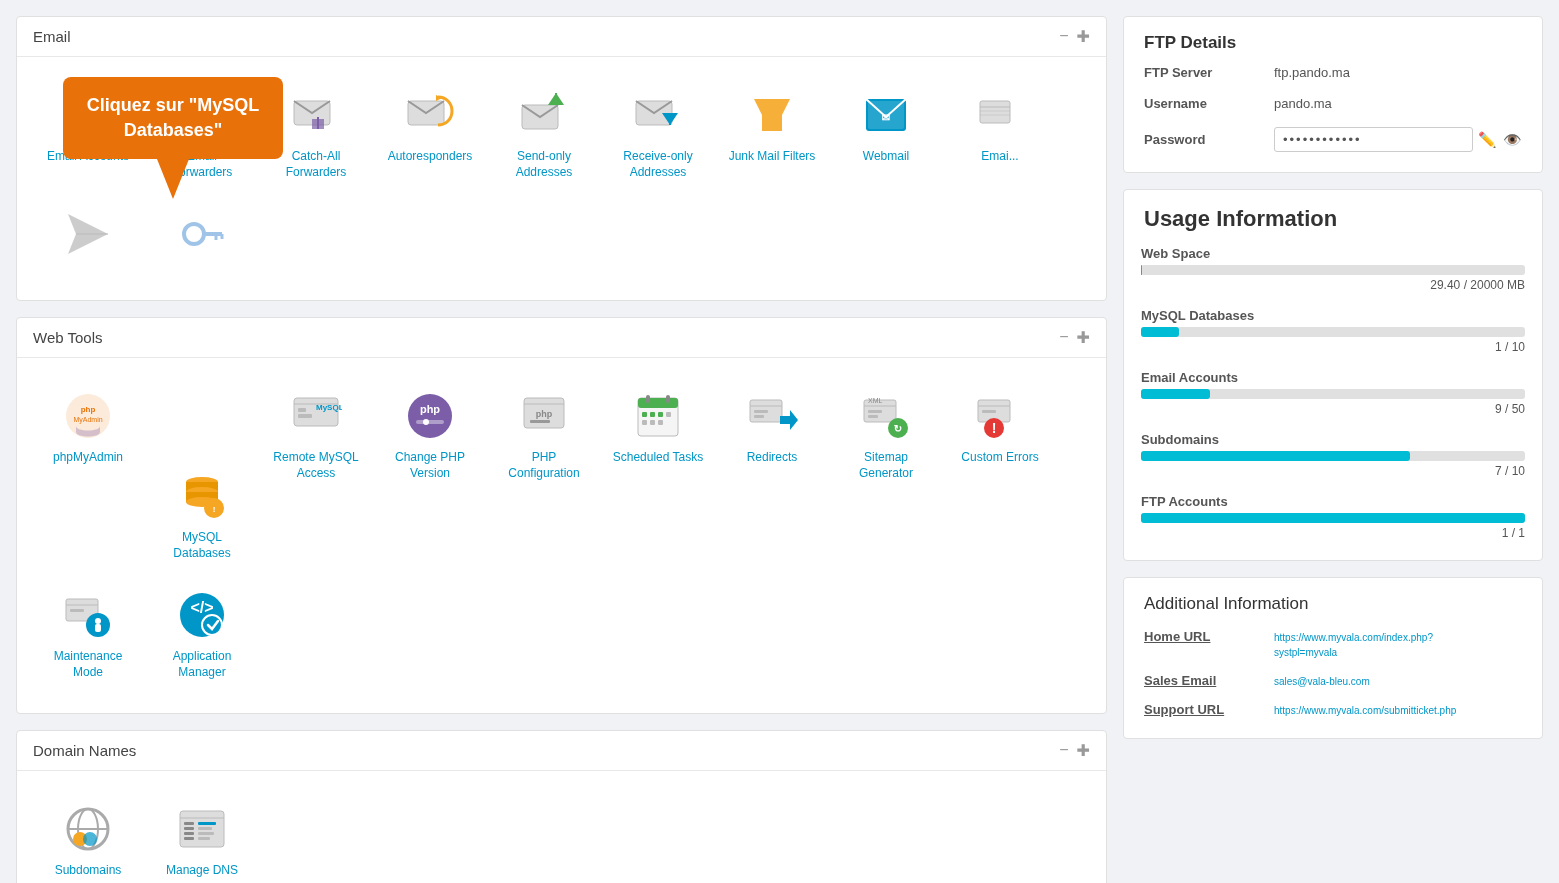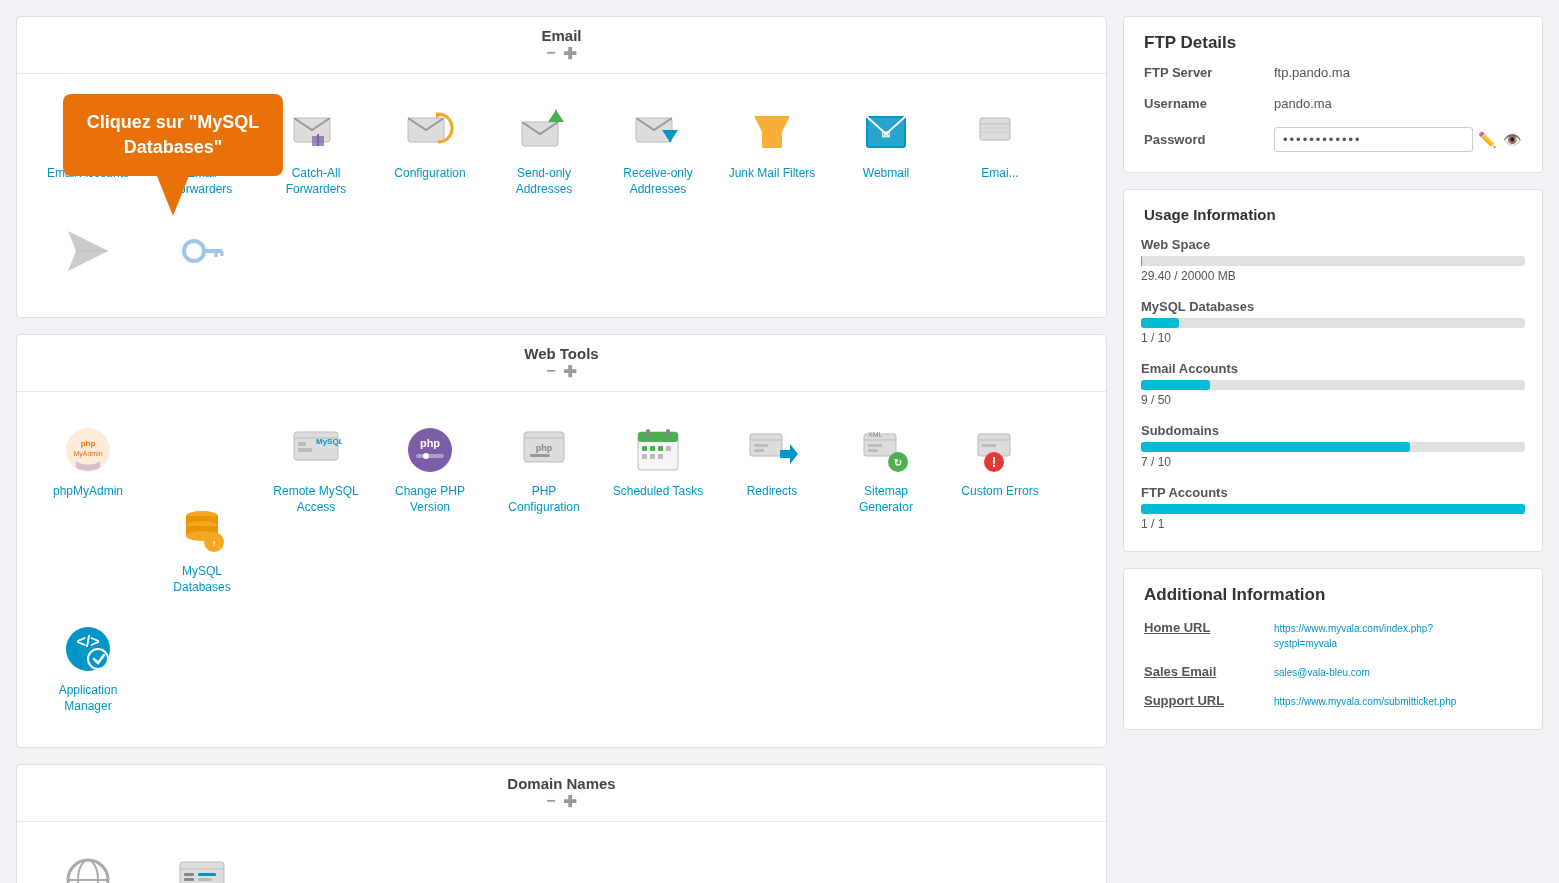--- a/index.html
+++ b/index.html
@@ -33,23 +33,22 @@
       border-radius: 4px;
       border: 1px solid #e0e0e0;
     }
     .card-header {
       display: flex;
       align-items: center;
       justify-content: space-between;
       padding: 10px 16px;
       border-bottom: 1px solid #e8e8e8;
       font-size: 15px;
-      font-weight: 700;
+      font-weight: 400;
       color: #444;
-      flex-direction: column;
     }
     .card-header-actions {
       display: flex;
       gap: 8px;
       color: #999;
     }
     .card-header-actions span {
       cursor: pointer;
       font-size: 16px;
     }
@@ -166,20 +165,21 @@
       margin-bottom: 3px;
     }
     .progress-bar-fill {
       height: 10px;
       border-radius: 3px;
     }
     .progress-bar-fill.teal { background: #00bcd4; }
     .usage-sub {
       font-size: 12px;
       color: #555;
+      text-align: right;
     }
     
     .add-info-table {
       width: 100%;
       border-collapse: collapse;
     }
     .add-info-table td {
       padding: 7px 20px;
       vertical-align: top;
     }
@@ -258,21 +258,21 @@
 
           <div class="icon-item">
             <div class="icon-img">
               <svg width="48" height="48" viewBox="0 0 48 48">
                 <rect x="2" y="10" width="36" height="24" rx="3" fill="#ddd" stroke="#bbb" stroke-width="1"></rect>
                 <polyline points="2,10 20,22 38,10" fill="none" stroke="#999" stroke-width="2"></polyline>
                 <path d="M32 6 C40 6, 46 12, 46 20 C46 28, 40 34, 32 34" fill="none" stroke="#f5a623" stroke-width="3"></path>
                 <polygon points="30,4 30,10 36,7" fill="#f5a623"></polygon>
               </svg>
             </div>
-            <span class="icon-label">Configuration</span>
+            <span class="icon-label">Autoresponders</span>
           </div>
 
           <div class="icon-item">
             <div class="icon-img">
               <svg width="48" height="48" viewBox="0 0 48 48">
                 <rect x="2" y="14" width="36" height="24" rx="3" fill="#ddd" stroke="#bbb" stroke-width="1"></rect>
                 <polyline points="2,14 20,26 38,14" fill="none" stroke="#999" stroke-width="2"></polyline>
                 <polygon points="36,2 44,14 28,14" fill="#4caf50"></polygon>
                 <line x1="36" y1="2" x2="36" y2="14" stroke="#4caf50" stroke-width="2"></line>
               </svg>
@@ -482,20 +482,33 @@
                 <rect x="4" y="10" width="32" height="22" rx="2" fill="#ddd" stroke="#bbb"></rect>
                 <line x1="4" y1="16" x2="36" y2="16" stroke="#bbb"></line>
                 <rect x="8" y="20" width="14" height="3" rx="1" fill="#bbb"></rect>
                 <circle cx="20" cy="38" r="10" fill="#e53935"></circle>
                 <text x="20" y="43" text-anchor="middle" fill="#fff" font-size="14" font-weight="bold">!</text>
               </svg>
             </div>
             <span class="icon-label">Custom Errors</span>
           </div>
 
+          <div class="icon-item">
+            <div class="icon-img">
+              <svg width="52" height="52" viewBox="0 0 52 52">
+                <rect x="4" y="10" width="32" height="22" rx="2" fill="#ddd" stroke="#bbb"></rect>
+                <line x1="4" y1="16" x2="36" y2="16" stroke="#bbb"></line>
+                <rect x="8" y="20" width="14" height="3" rx="1" fill="#bbb"></rect>
+                <circle cx="36" cy="36" r="12" fill="#0096c7"></circle>
+                <circle cx="36" cy="32" r="3" fill="#fff"></circle>
+                <rect x="33" y="35" width="6" height="8" rx="2" fill="#fff"></rect>
+              </svg>
+            </div>
+            <span class="icon-label">Maintenance Mode</span>
+          </div>
 
           <div class="icon-item">
             <div class="icon-img">
               <svg width="52" height="52" viewBox="0 0 52 52">
                 <circle cx="26" cy="26" r="22" fill="#0096c7"></circle>
                 <text x="26" y="24" text-anchor="middle" fill="#fff" font-size="16" font-weight="bold">&lt;/&gt;</text>
                 <circle cx="36" cy="36" r="10" fill="#0096c7" stroke="#fff" stroke-width="2"></circle>
                 <path d="M32 36 L36 40 L42 32" stroke="#fff" stroke-width="2.5" fill="none" stroke-linecap="round"></path>
               </svg>
             </div>
@@ -580,21 +593,21 @@
             </div>
           </td>
         </tr>
       </tbody>
         </table>
       <div style="height:12px;"></div>
     </div>
 
     <div class="card">
       <div style="padding: 16px 20px 8px;">
-        <span style="font-size:15px; font-weight:600; color:#333;">Usage Information</span>
+        <span style="font-size:22px; font-weight:600; color:#333;">Usage Information</span>
       </div>
 
       <div class="usage-row">
         <div class="usage-label">Web Space</div>
         <div class="progress-bar-bg">
           <div class="progress-bar-fill teal" style="width: 0.15%;"></div>
         </div>
         <div class="usage-sub">29.40 / 20000 MB</div>
       </div>
 
@@ -629,21 +642,21 @@
           <div class="progress-bar-fill teal" style="width: 100%;"></div>
         </div>
         <div class="usage-sub">1 / 1</div>
       </div>
 
       <div style="height:10px;"></div>
     </div>
 
     <div class="card">
       <div style="padding: 16px 20px 8px;">
-        <span style="font-size:17px; font-weight:700; color:#333;">Additional Information</span>
+        <span style="font-size:17px; font-weight:400; color:#333;">Additional Information</span>
       </div>
       <table class="add-info-table">
         <tbody>
             <tr>
           <td>Home URL</td>
           <td>
             <a href="#" class="link">https://www.myvala.com/index.php?<br>systpl=myvala</a>
           </td>
         </tr>
         <tr>

